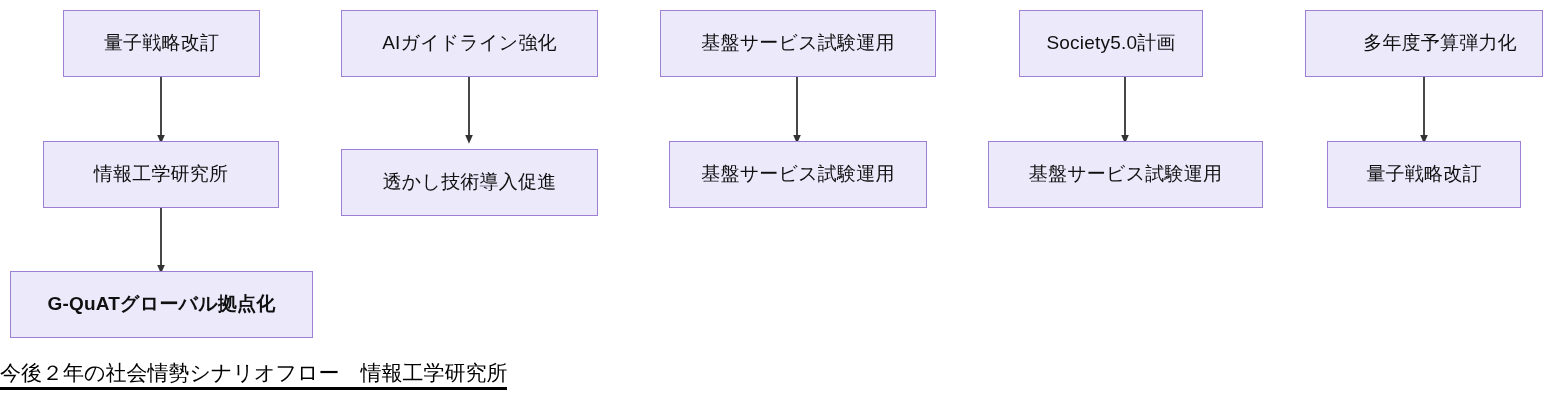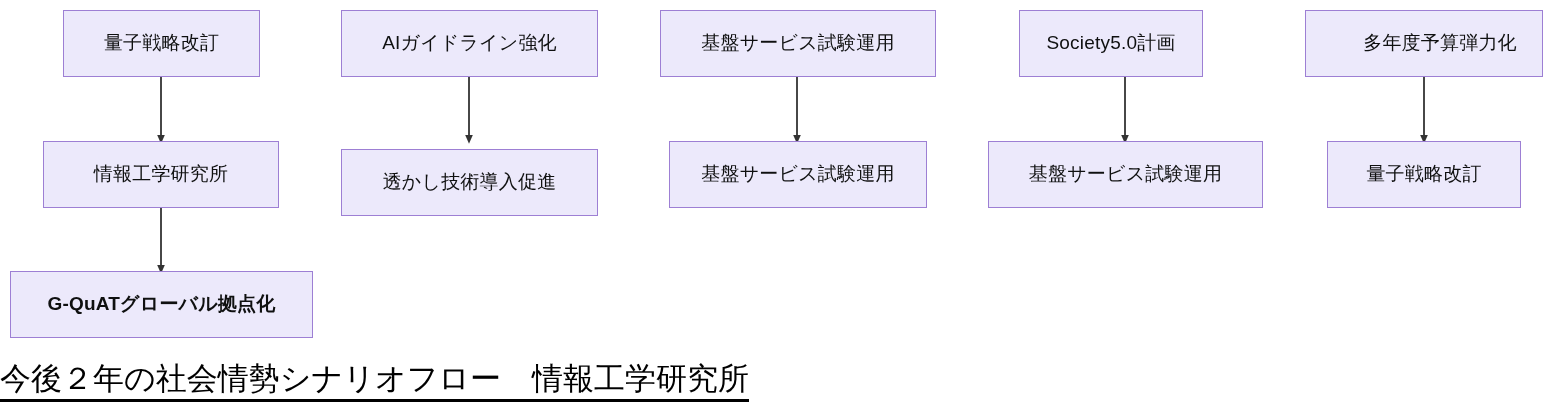--- a/index.html
+++ b/index.html
@@ -43,21 +43,21 @@
     left: 0;
     top: 0;
     width: 1568px;
     height: 418px;
     pointer-events: none;
   }
   #caption {
     position: absolute;
     left: 0;
     top: 361px;
-    font-size: 31px;
+    font-size: 21px;
     line-height: 1.15;
     color: #000000;
     white-space: pre;
     border-bottom: 3px solid #000000;
     padding-bottom: 2px;
     display: inline-block;
     font-family: "Liberation Sans", "DejaVu Sans", sans-serif;
   }
 </style>
 </head>

